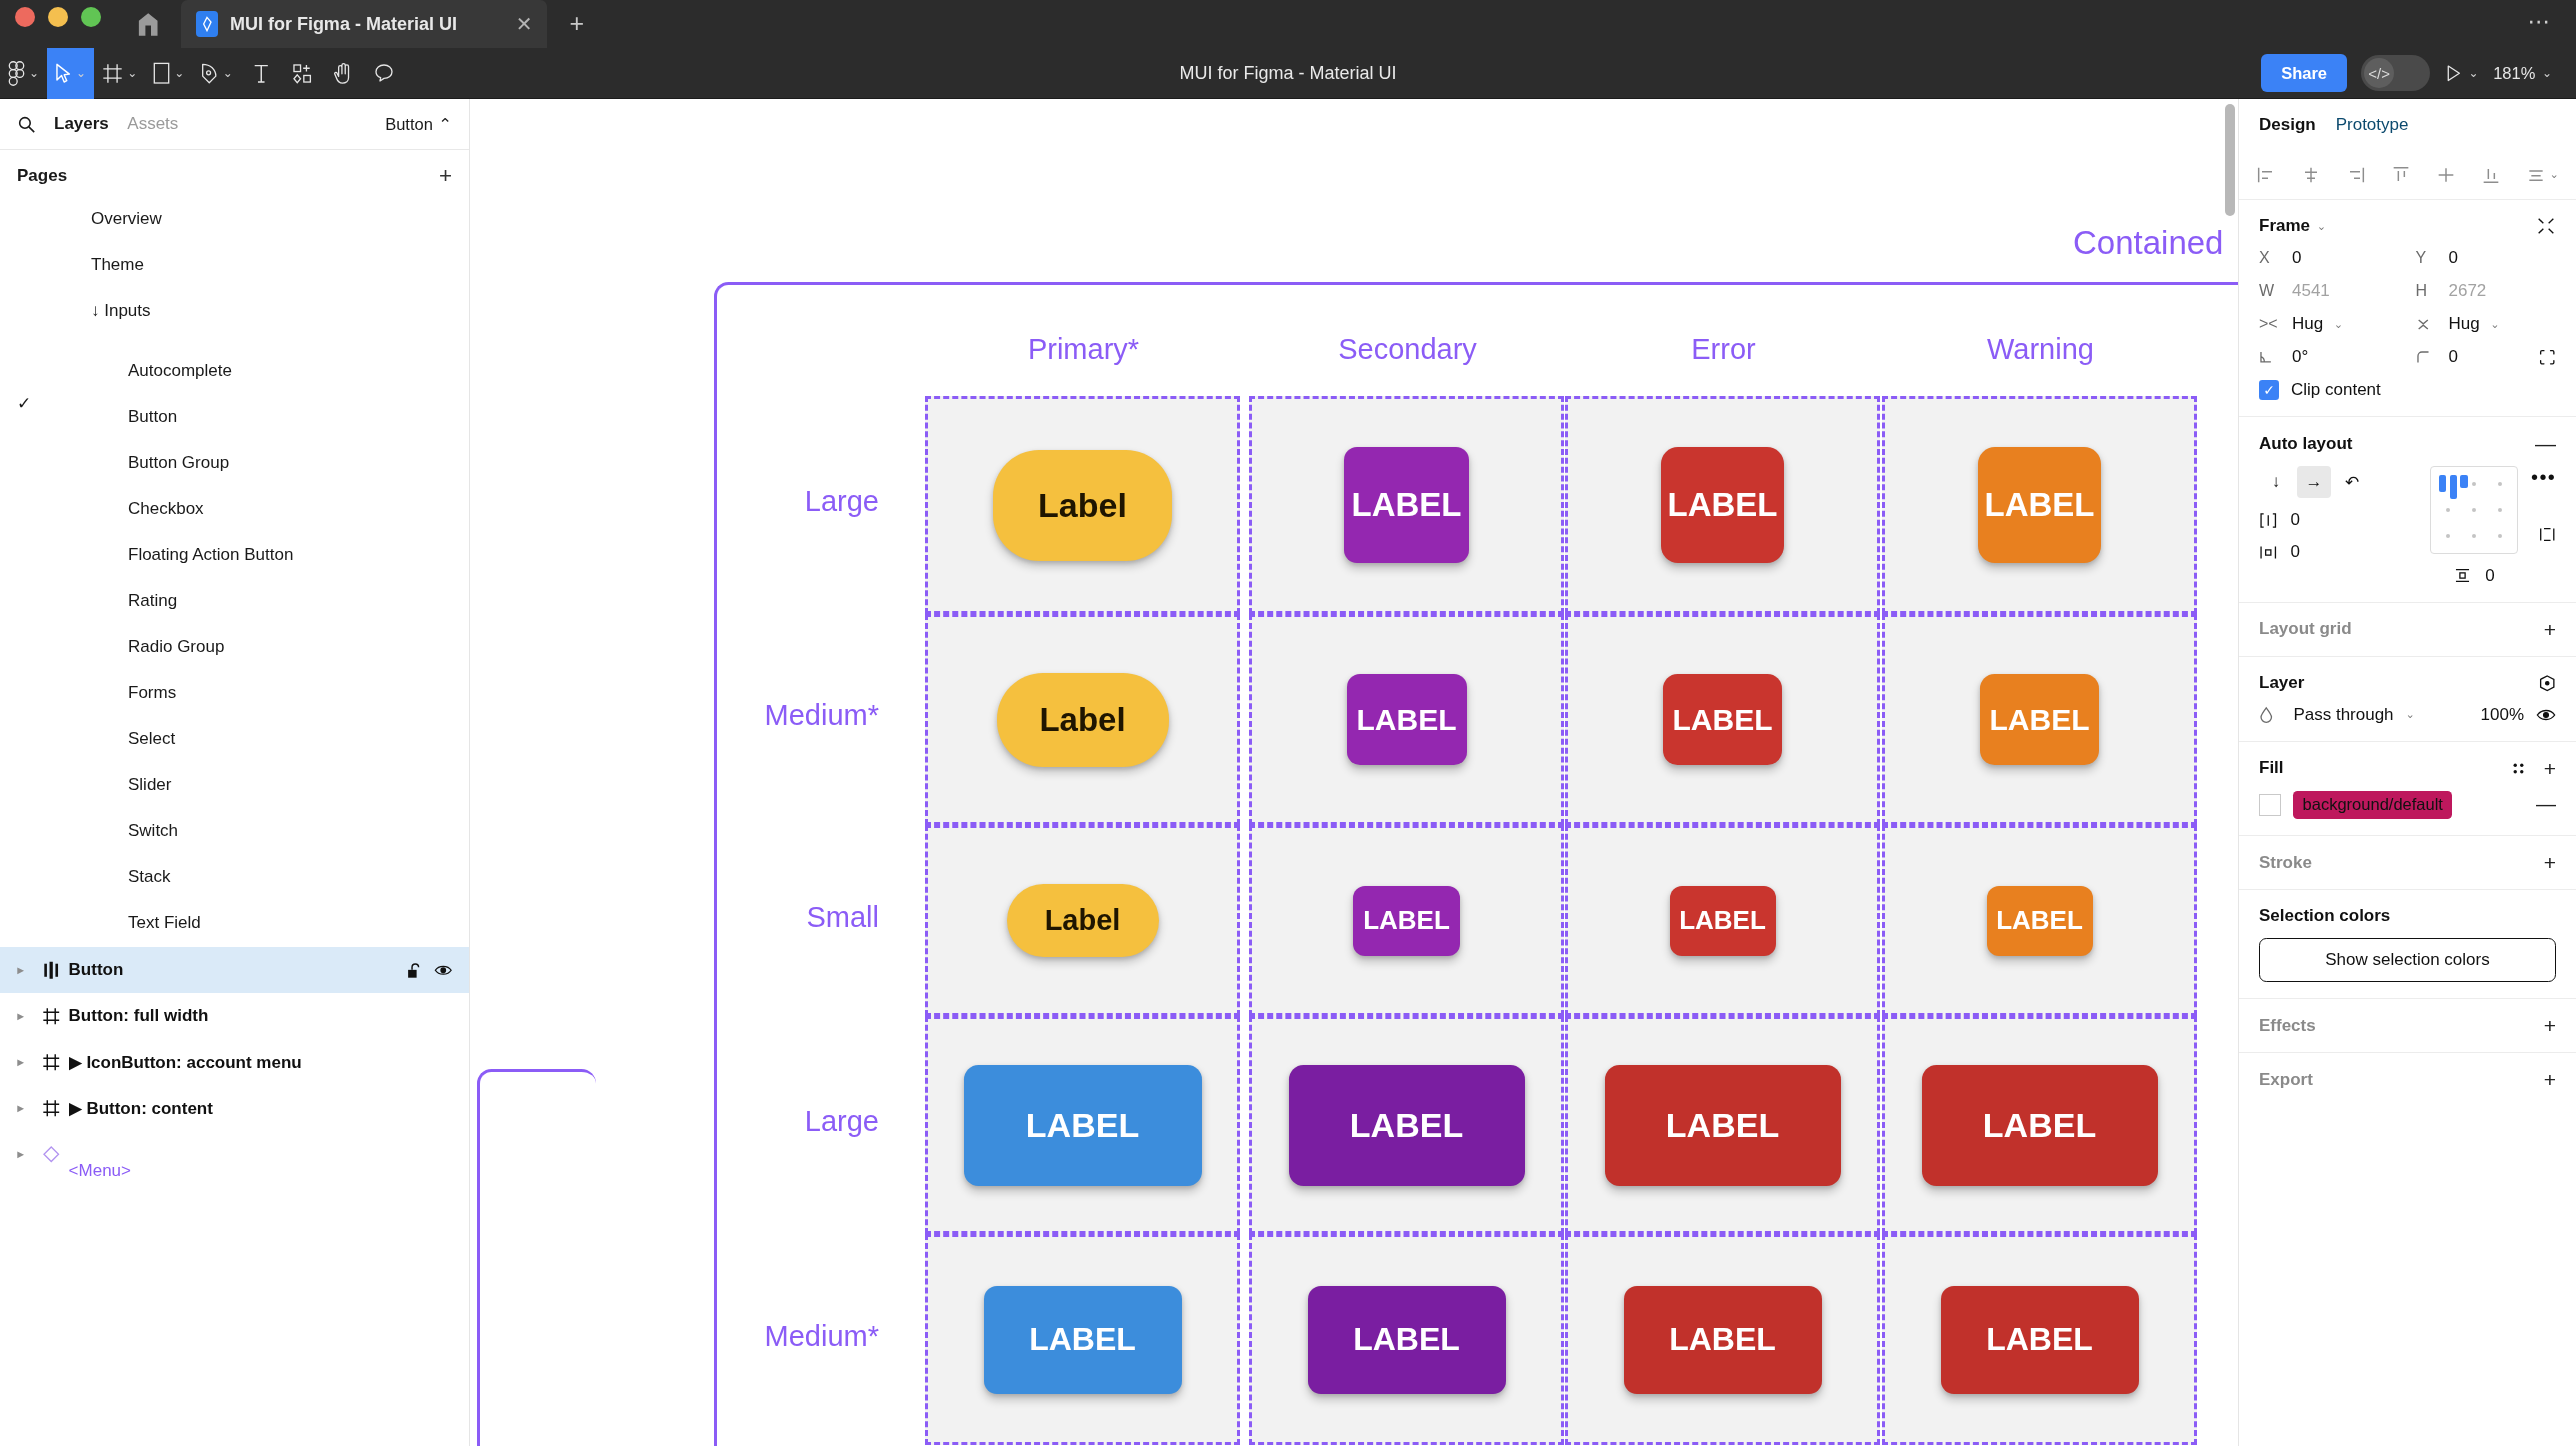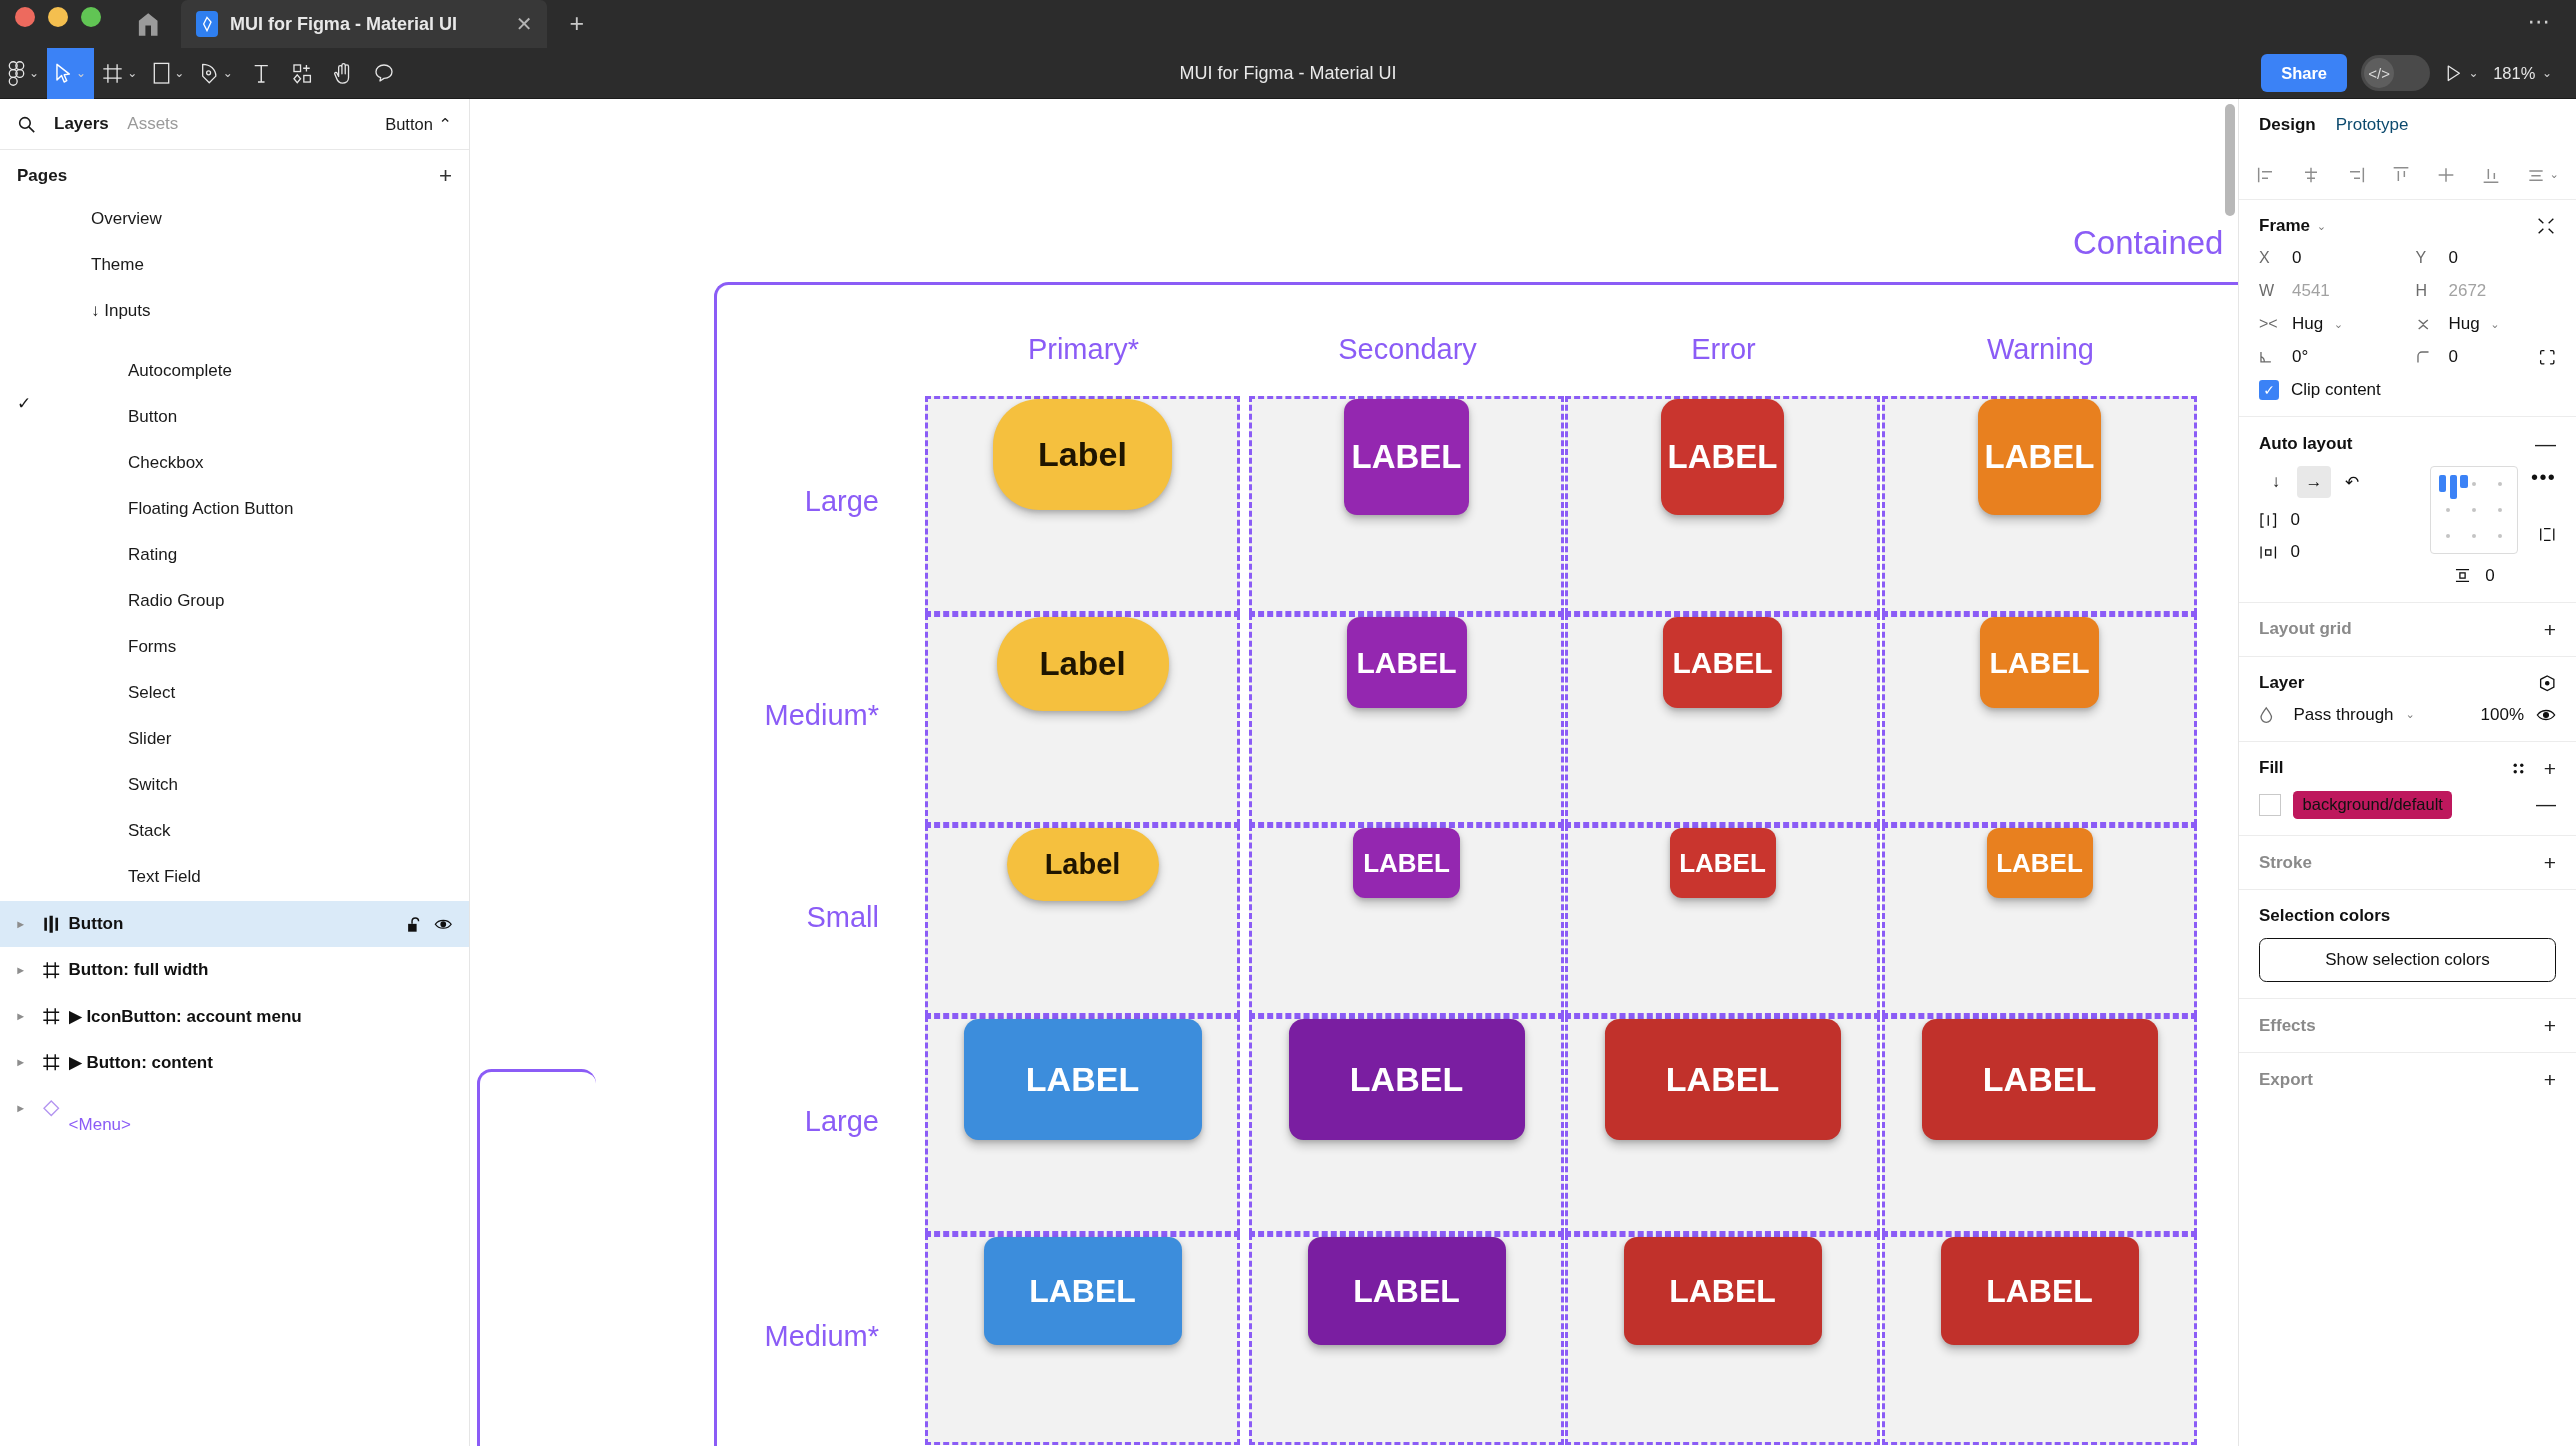--- a/index.html
+++ b/index.html
@@ -129,21 +129,21 @@
     border: 3.3px solid #8b5cf6; border-radius: 14.5px; border-right: none;
   }
   .colhead {
     position: absolute; top: 234px; font-size: 29px; color: #8b5cf6; text-align: center; width: 317px;
   }
   .rowlabel {
     position: absolute; font-size: 29px; color: #8b5cf6; text-align: right; width: 264px;
   }
   .grid-cell {
     position: absolute; background: #f2f2f2; border: 3.3px dashed #8b5cf6;
-    display: flex; justify-content: center;
+    display: flex; align-items: center; justify-content: center;
   }
   .mui-btn {
     font-weight: 700; color: #fff; text-align: center;
     box-shadow: 0 5.3px 9.2px rgba(0,0,0,0.20), 0 2px 4px rgba(0,0,0,0.14);
     display: flex; align-items: center; justify-content: center; white-space: nowrap;
   }
   .hscroll-track {
     position: absolute; right: 2.6px; top: 5.3px; width: 10.6px; height: 112px;
     background: #b8b8b8; border-radius: 5.3px;
   }
@@ -353,20 +353,24 @@
             <span class="chk"></span>
             <span class="pname">↓ Inputs</span>
           </div>
           <div class="page-row lvl2">
             <span class="chk"></span>
             <span class="pname">Autocomplete</span>
           </div>
           <div class="page-row lvl2">
             <span class="chk">✓</span>
             <span class="pname">Button</span>
+          </div>
+          <div class="page-row lvl2">
+            <span class="chk"></span>
+            <span class="pname">Button Group</span>
           </div>
           <div class="page-row lvl2">
             <span class="chk"></span>
             <span class="pname">Checkbox</span>
           </div>
           <div class="page-row lvl2">
             <span class="chk"></span>
             <span class="pname">Floating Action Button</span>
           </div>
           <div class="page-row lvl2">

